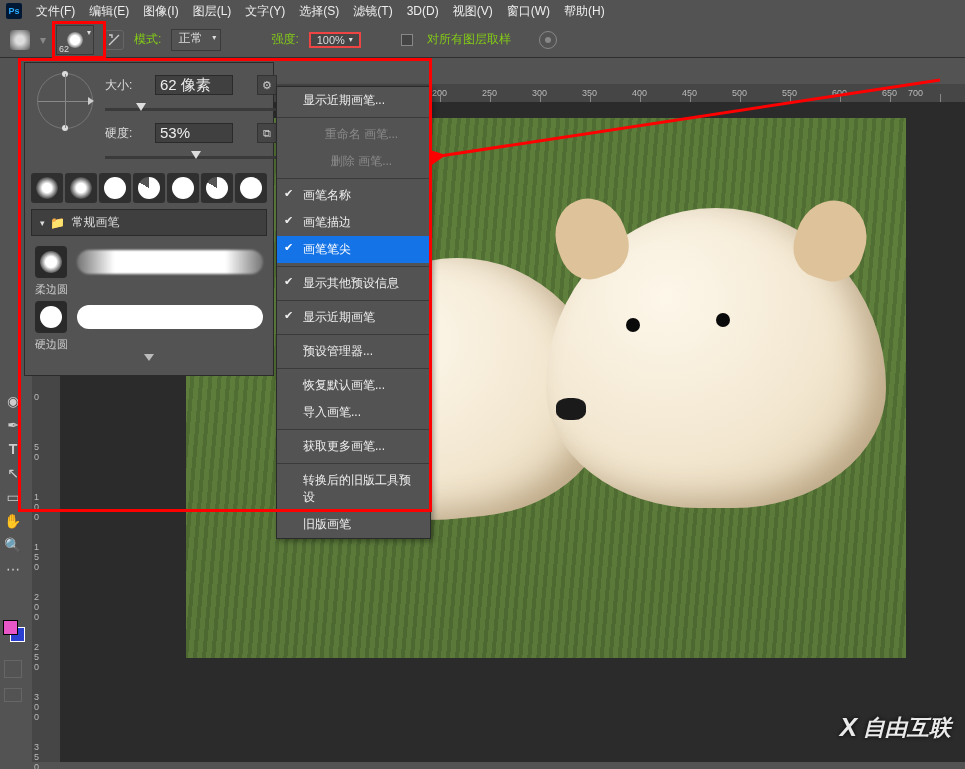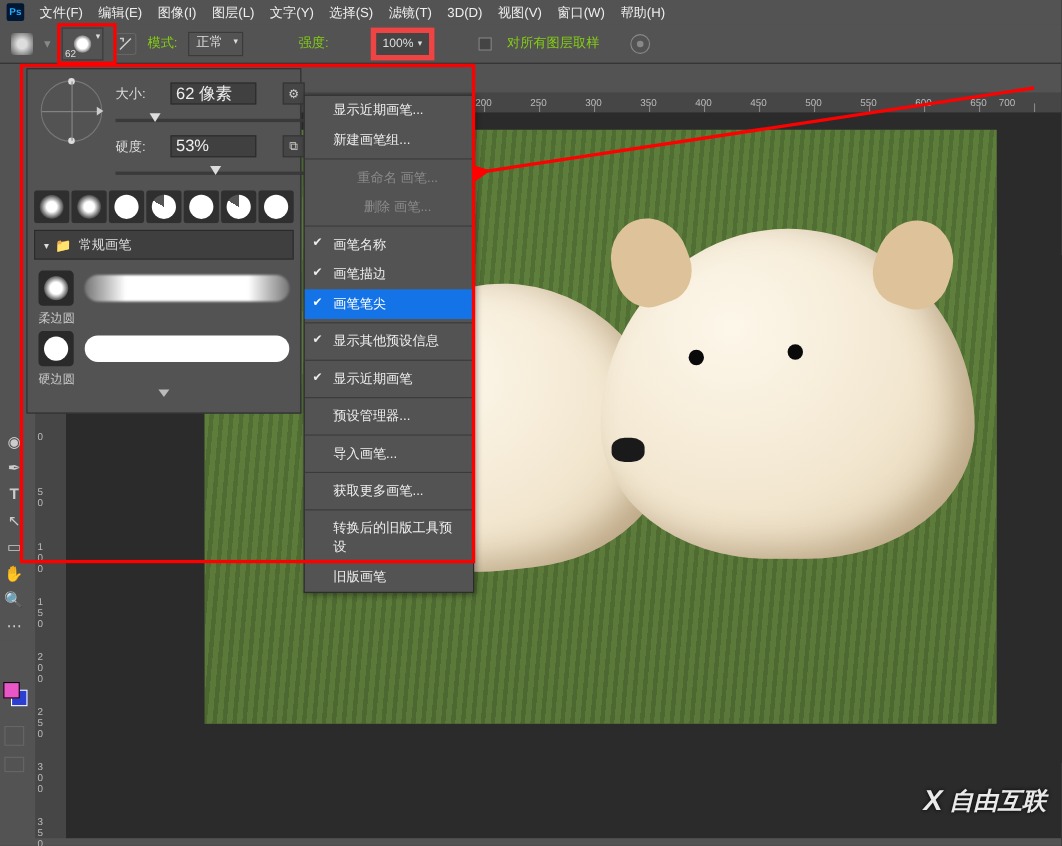--- a/index.html
+++ b/index.html
@@ -63,24 +63,23 @@
     background: radial-gradient(circle,#fff 40%,rgba(255,255,255,0) 80%);
   }
   .brush-preview .sz { font-size: 9px; color:#ddd; position:absolute; bottom:0; left:2px;}
   .brush-preview .dd { position:absolute; right:2px; top:2px; font-size:8px;}
   .opt-label { color:#84cc16; font-size:12px;}
   .opt-select {
     background:#535353; border:1px solid #3a3a3a; color:#ddd;
     height:22px; padding: 0 18px 0 6px; font-size:12px; position:relative;
   }
   .pct-box {
-    background:#454545; border:5px solid #ef4444; color:#ddd;
-    height:30px; padding:0 6px; display:flex; align-items:center; font-size:11px;
+    background:#454545; border:2px solid #ef4444; color:#ddd;
+    height:16px; padding:0 6px; display:flex; align-items:center; font-size:11px;
     gap:4px;
-    margin-left:28px;
   }
   .pct-box .dd { font-size:8px;}
   .checkbox { width:12px;height:12px;border:1px solid #888;background:#444;display:inline-block;margin-right:4px;}
   .switch-icon {
     width:20px;height:20px;border:1px solid #666;border-radius:3px;
     display:flex;align-items:center;justify-content:center;
   }
   .target-icon{ width:18px;height:18px;border:1px solid #888;border-radius:50%;position:relative;}
   .target-icon:after{content:"";width:6px;height:6px;border-radius:50%;background:#888;position:absolute;top:5px;left:5px;}
 
@@ -442,35 +441,35 @@
     </div>
     <div class="nm-under">硬边圆</div>
   </div>
   <div class="bp-bottom-tri">
       <div class="tri"></div>
     </div>
 </div>
 
 <div class="flyout" id="flyout">
     <div class="mi"><span>显示近期画笔...</span></div>
-    <div class="mi"><span>新建画笔组...</span></div>
     <div class="sep"></div>
     <div class="mi disabled"><span>重命名 画笔...</span></div>
     <div class="mi disabled"><span>删除 画笔...</span></div>
     <div class="sep"></div>
     <div class="mi"><span class="chk">✔</span><span>画笔名称</span></div>
     <div class="mi"><span class="chk">✔</span><span>画笔描边</span></div>
     <div class="mi sel"><span class="chk">✔</span><span>画笔笔尖</span></div>
     <div class="sep"></div>
     <div class="mi"><span class="chk">✔</span><span>显示其他预设信息</span></div>
     <div class="sep"></div>
     <div class="mi"><span class="chk">✔</span><span>显示近期画笔</span></div>
     <div class="sep"></div>
     <div class="mi"><span>预设管理器...</span></div>
     <div class="sep"></div>
+    <div class="mi"><span>恢复默认画笔...</span></div>
     <div class="mi"><span>导入画笔...</span></div>
     <div class="sep"></div>
     <div class="mi"><span>获取更多画笔...</span></div>
     <div class="sep"></div>
     <div class="mi"><span>转换后的旧版工具预设</span></div>
     <div class="mi"><span>旧版画笔</span></div>
   </div>
 
 <div class="red-box small"></div>
 <div class="red-box big"></div>

